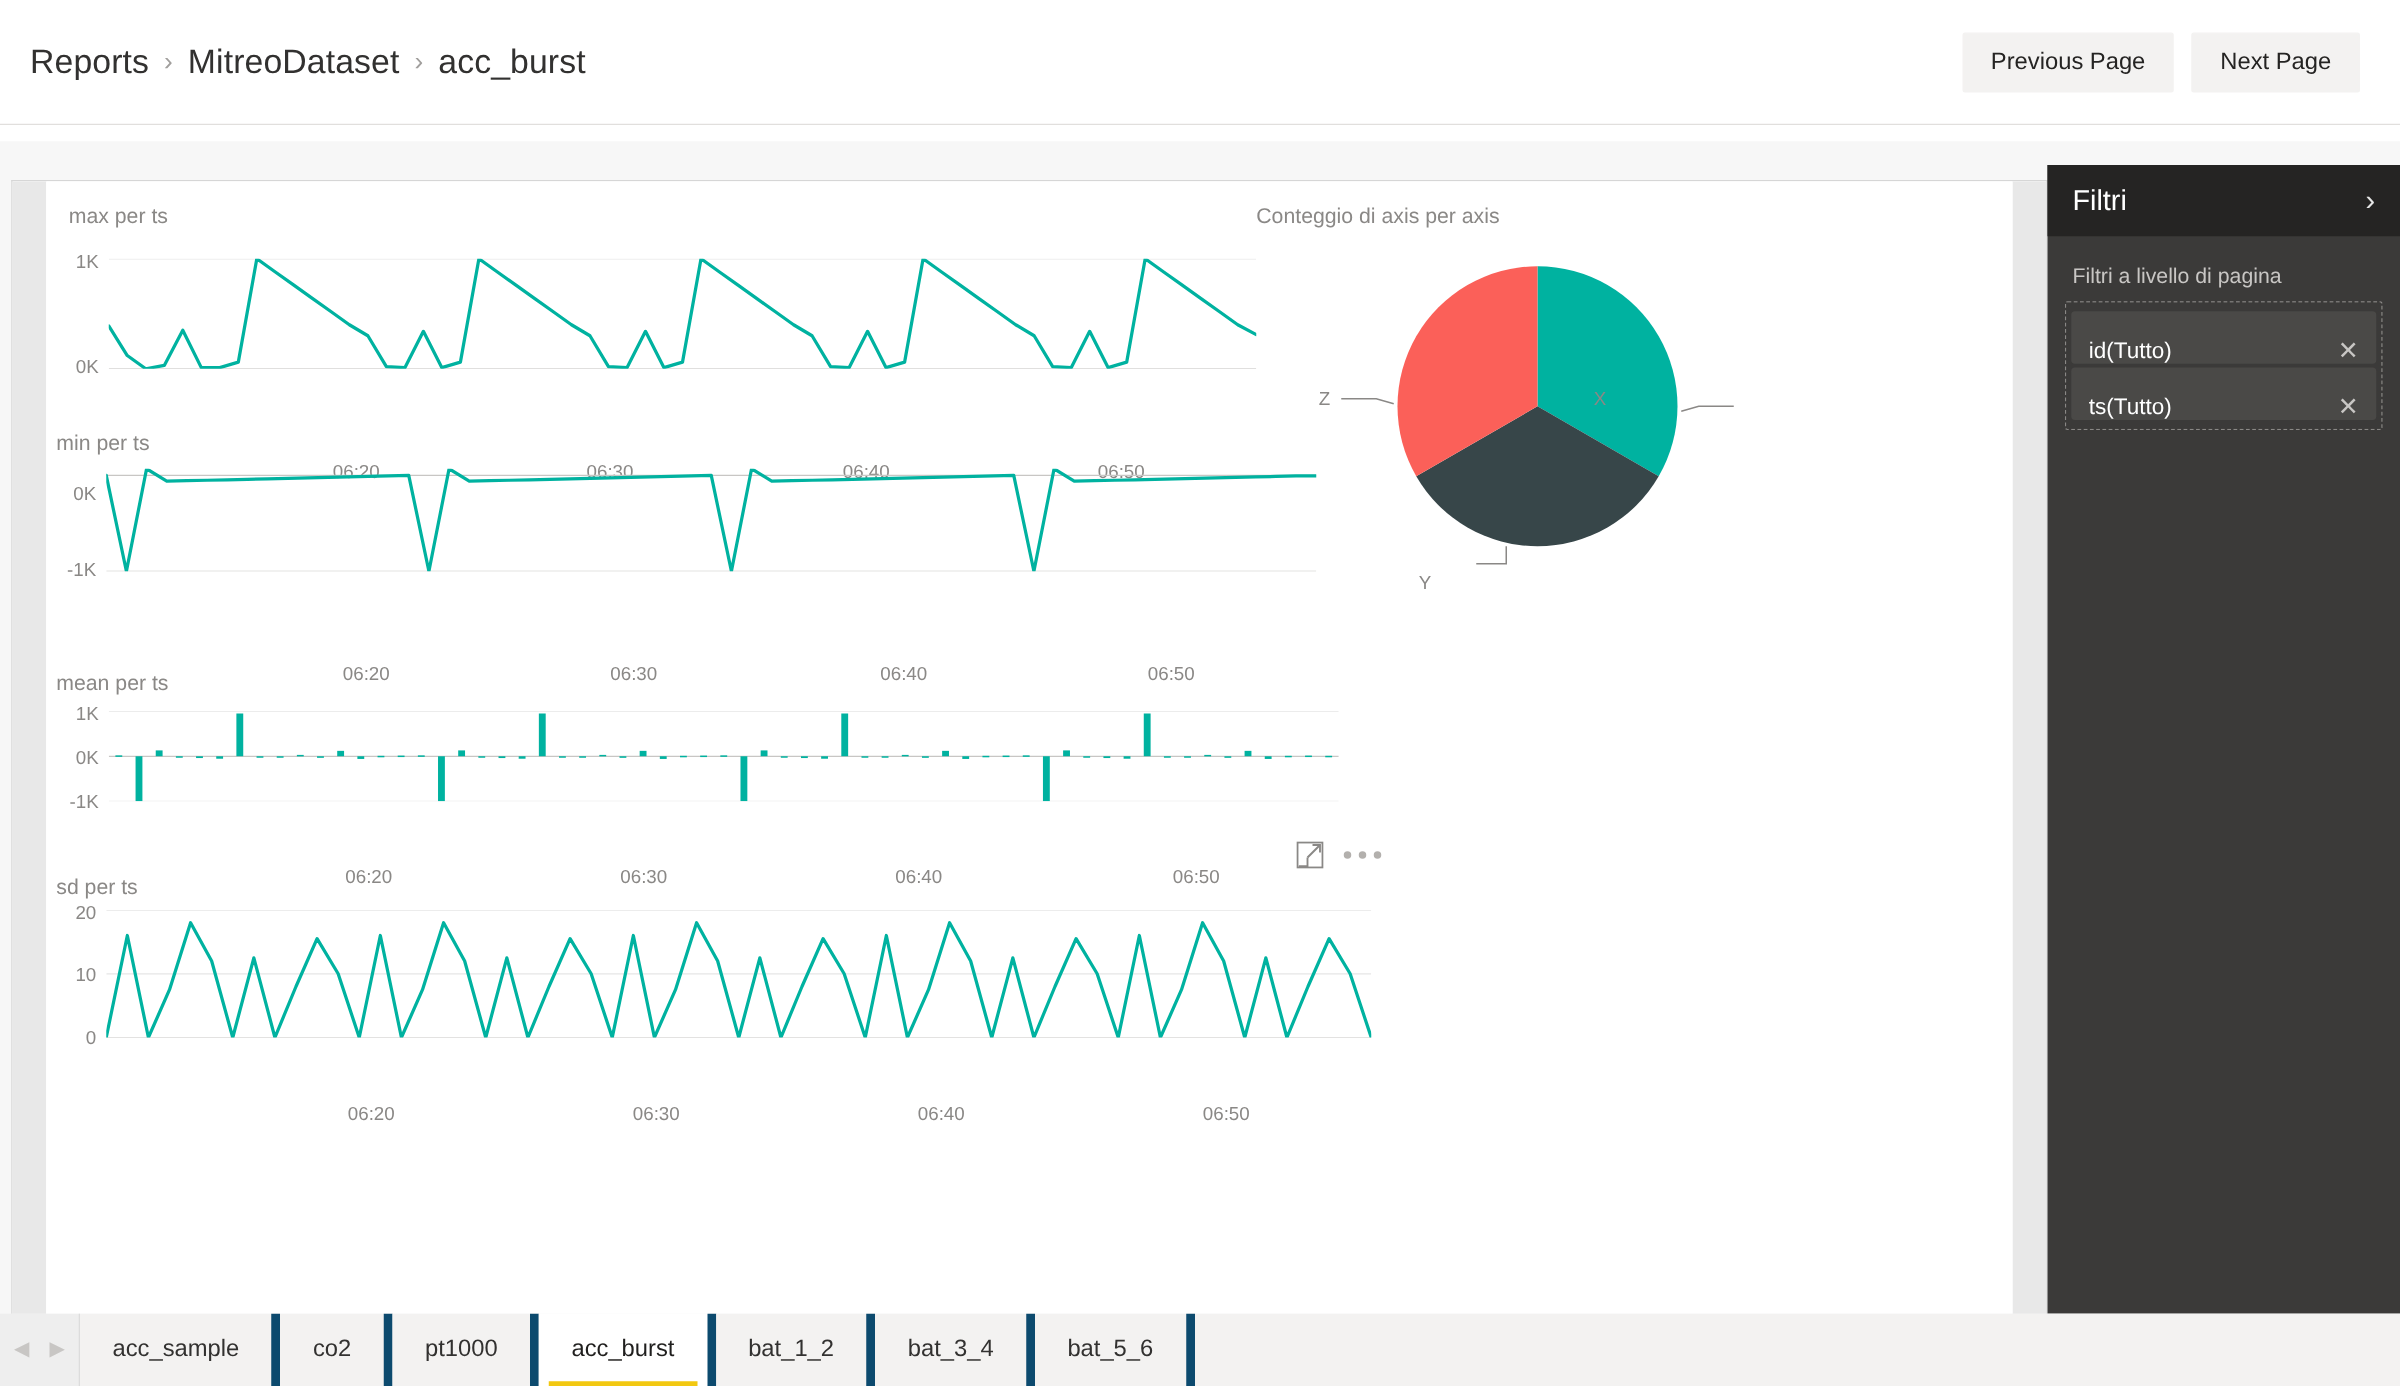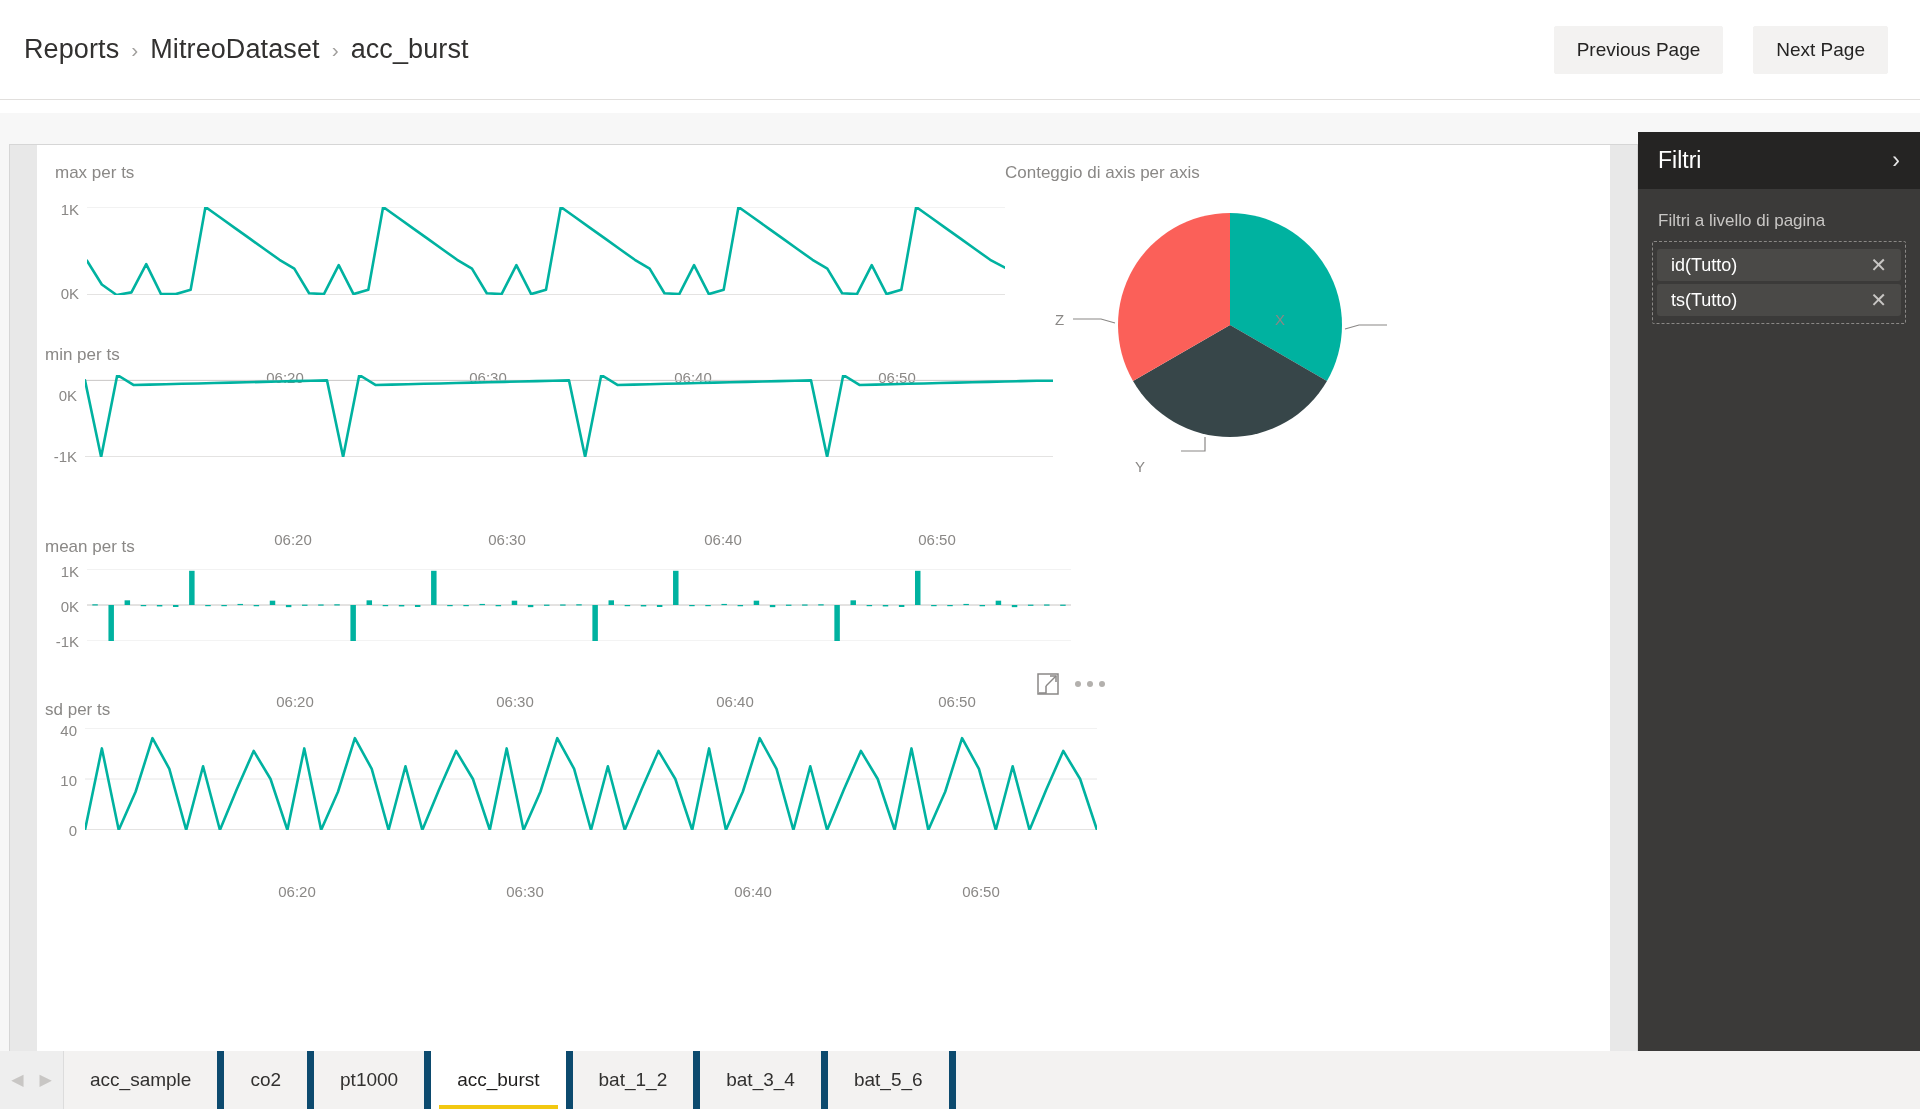--- a/index.html
+++ b/index.html
@@ -17,21 +17,21 @@
     background: #ffffff; border-bottom: 1px solid #e1dfdd;
     display: flex; align-items: center; justify-content: space-between;
     padding: 0 24px;
   }
   .breadcrumb { display: flex; align-items: center; gap: 12px; }
   .crumb {
     font-size: 27px; color: #323130; letter-spacing: .1px; white-space: nowrap;
   }
   .crumb.link { cursor: pointer; }
   .crumb-sep { font-size: 21px; color: #a19f9d; }
-  .page-btns { display: flex; gap: 30px; padding-right: 8px; }
+  .page-btns { display: flex; gap: 14px; padding-right: 8px; }
   .pbtn {
     background: #f3f2f1; border: 1px solid #f3f2f1; border-radius: 2px;
     font-size: 19px; color: #252423; padding: 12px 22px; cursor: pointer;
     font-family: "Liberation Sans", sans-serif;
   }
 
   
   .canvas-wrap {
     position: absolute; left: 0; top: 113px; width: 1920px; height: 950px;
     background: #f7f7f7;
@@ -90,22 +90,22 @@
   }
   .filters-title { color: #ffffff; font-size: 23px; }
   .chev { color: #e6e6e6; font-size: 23px; cursor: pointer; line-height: 1; }
   .filters-sub {
     color: #c8c6c4; font-size: 17px; padding: 22px 20px 10px 20px;
   }
   .filter-group {
     margin: 0 14px; padding: 4px; border: 1px dashed #8a8886; border-radius: 2px;
   }
   .filter-card {
-    background: #4a4947; border-radius: 3px; height: 32px; margin: 3px 0;
-    display: flex; align-items: center; justify-content: space-between;
+    background: #4a4947; border-radius: 3px; height: 42px; margin: 3px 0;
+    display: flex; align-items: flex-end; justify-content: space-between;
     padding: 0 14px; cursor: pointer;
   }
   .filter-name { color: #ffffff; font-size: 18px; }
   .filter-x { color: #c8c6c4; font-size: 20px; line-height: 1; cursor: pointer; }
 
   
   .tabbar {
     position: absolute; left: 0; top: 1051px; width: 1920px; height: 58px;
     background: #f3f2f1; display: flex; align-items: stretch;
   }
@@ -293,21 +293,21 @@
           </span>
           <span class="icon-btn dots">
             <i></i>
               <i></i>
               <i></i>
           </span>
         </div>
 
         <div class="visual" style="left:8px; top:555px; width:1070px; height:230px;">
           <div class="vtitle" style="position:absolute; left:0; top:0;">sd per ts</div>
-          <div class="axis-label ytick" style="left:-6px; top:22px; width:38px;">40</div>
+          <div class="axis-label ytick" style="left:-6px; top:22px; width:38px;">20</div>
           <div class="axis-label ytick" style="left:-6px; top:72px; width:38px;">10</div>
           <div class="axis-label ytick" style="left:-6px; top:122px; width:38px;">0</div>
           <div class="plot" style="left:40px; top:28px; width:1012px; height:102px;">
             <svg id="svg-sd" width="1012" height="102" viewBox="0 0 1012 102">
                 <line x1="0" y1="102" x2="1012" y2="102" stroke="#c8c6c4" stroke-width="1"></line>
                 <line x1="0" y1="51" x2="1012" y2="51" stroke="#E6E6E6" stroke-width="1"></line>
                 <line x1="0" y1="0" x2="1012" y2="0" stroke="#E6E6E6" stroke-width="1"></line>
                 <path d="M0.00,102.00 L16.87,20.40 L33.73,102.00 L50.60,63.75 L67.47,10.20 L84.33,40.80 L101.20,102.00 L118.07,38.25 L134.93,102.00 L151.80,61.20 L168.67,22.95 L185.53,51.00 L202.40,102.00 L219.27,20.40 L236.13,102.00 L253.00,63.75 L269.87,10.20 L286.73,40.80 L303.60,102.00 L320.47,38.25 L337.33,102.00 L354.20,61.20 L371.07,22.95 L387.93,51.00 L404.80,102.00 L421.67,20.40 L438.53,102.00 L455.40,63.75 L472.27,10.20 L489.13,40.80 L506.00,102.00 L522.87,38.25 L539.73,102.00 L556.60,61.20 L573.47,22.95 L590.33,51.00 L607.20,102.00 L624.07,20.40 L640.93,102.00 L657.80,63.75 L674.67,10.20 L691.53,40.80 L708.40,102.00 L725.27,38.25 L742.13,102.00 L759.00,61.20 L775.87,22.95 L792.73,51.00 L809.60,102.00 L826.47,20.40 L843.33,102.00 L860.20,63.75 L877.07,10.20 L893.93,40.80 L910.80,102.00 L927.67,38.25 L944.53,102.00 L961.40,61.20 L978.27,22.95 L995.13,51.00 L1012.00,102.00" fill="none" stroke="#00B2A0" stroke-width="2.6" stroke-linejoin="round" stroke-linecap="round"></path>
               </svg>
           </div>

